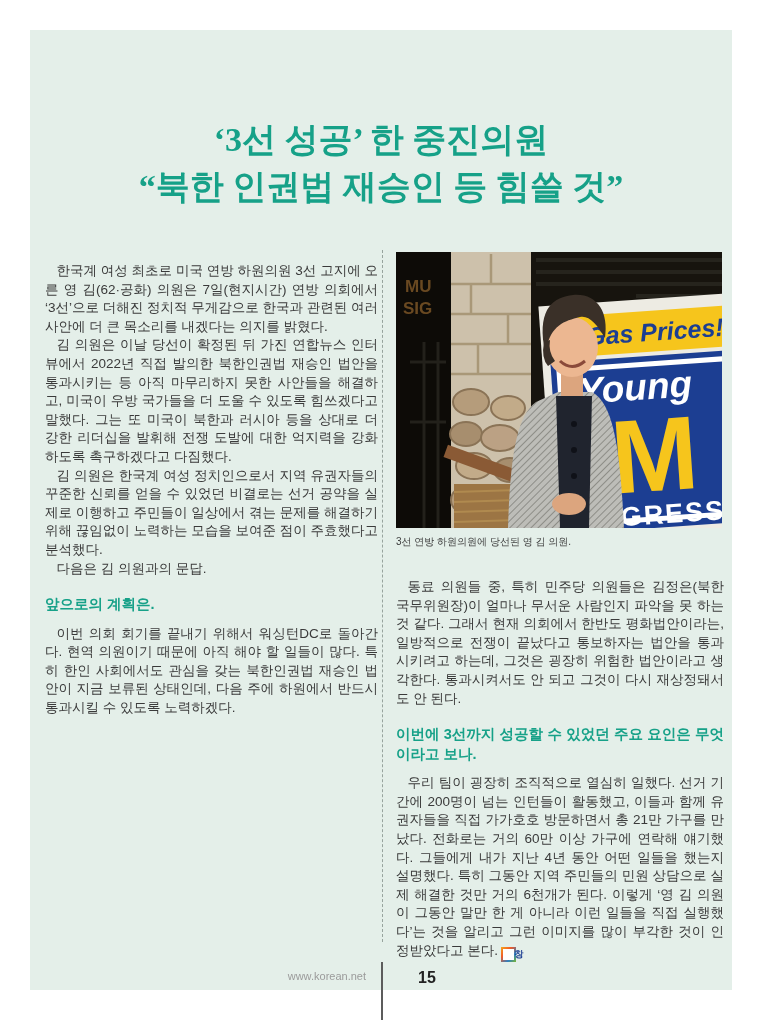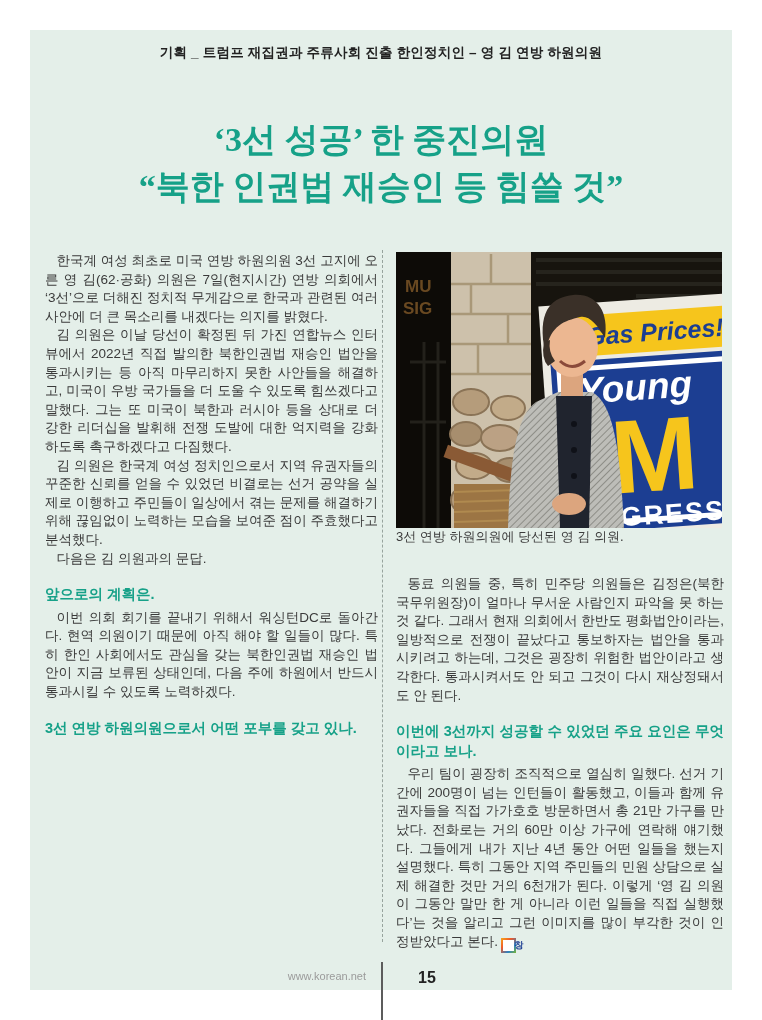--- a/index.html
+++ b/index.html
@@ -14,65 +14,63 @@
   .headline { position:absolute; left:30px; top:116px; width:702px; text-align:center;
               font-family:"Liberation Serif","DejaVu Serif",serif;
               font-weight:bold; font-size:34px; line-height:47px; color:#16a188; }
 
   .col-left  { position:absolute; left:45px;  top:252px; width:333px; }
   .col-right { position:absolute; left:396px; top:252px; width:328px; }
   .col-divider { position:absolute; left:382px; top:250px; height:692px; width:0;
                  border-left:1.5px dashed #97a39d; }
 
   .para { font-size:13.5px; line-height:18.6px; color:#3a3a3a; text-align:justify;
-          text-indent:0.85em; }
+          text-indent:0.85em;margin-top:10px; }
   .para + .para { margin-top:0; }
   .gap-para { margin-top:19px; }
   .q-heading { font-size:14.5px; line-height:19.5px; font-weight:bold; color:#16a188;
                text-align:justify; margin-top:17px; margin-bottom:4px; }
 
   .figure { width:326px; }
   .photo-frame { width:326px; height:276px; overflow:hidden; background:#17140e; }
   .photo-frame svg { display:block; width:100%; height:100%; }
-  .caption { font-size:13px; color:#3c3c3c; }
+  .caption { margin-top:7px; font-size:10px; color:#3c3c3c; }
 
   .right-first { margin-top:29px; }
 
   .endmark { display:inline-block; vertical-align:-2px; width:15px; height:15px; margin-left:3px;
              padding:2px; background:linear-gradient(135deg,#f6a81c 0%,#f05a28 35%,#2e7fc1 70%,#7cb82f 100%); }
   .endmark-inner { display:block; width:11px; height:11px; background:#ffffff; color:#1c3e92;
                    font-size:9px; line-height:11px; font-weight:bold; text-align:center; }
 
   .footer-url { position:absolute; top:970px; right:396px; font-size:11px; color:#9b9b9b; }
   .footer-num { position:absolute; top:969px; left:398px; font-size:16px; font-weight:bold; color:#222222;margin-left:20px; }
   .footer-rule { position:absolute; left:381px; top:962px; width:1.5px; height:58px; background:#5c5c5c; }
 </style>
 </head>
 <body>
 
 <div class="page">
   <div class="panel"></div>
 
-  <div class="kicker">기획 _ 트럼프 재집권과 주류사회 진출 한인정치인 – 영 김 연방 하원의원</div>
 
   <div class="headline">
     <div>‘3선 성공’ 한 중진의원</div>
     <div>“북한 인권법 재승인 등 힘쓸 것”</div>
   </div>
 
   <div class="col-divider"></div>
 
   <div class="col-left">
     <p class="para">한국계 여성 최초로 미국 연방 하원의원 3선 고지에 오른 영 김(62·공화) 의원은 7일(현지시간) 연방 의회에서 ‘3선’으로 더해진 정치적 무게감으로 한국과 관련된 여러 사안에 더 큰 목소리를 내겠다는 의지를 밝혔다.</p>
     <p class="para">김 의원은 이날 당선이 확정된 뒤 가진 연합뉴스 인터뷰에서 2022년 직접 발의한 북한인권법 재승인 법안을 통과시키는 등 아직 마무리하지 못한 사안들을 해결하고, 미국이 우방 국가들을 더 도울 수 있도록 힘쓰겠다고 말했다. 그는 또 미국이 북한과 러시아 등을 상대로 더 강한 리더십을 발휘해 전쟁 도발에 대한 억지력을 강화하도록 촉구하겠다고 다짐했다.</p>
     <p class="para">김 의원은 한국계 여성 정치인으로서 지역 유권자들의 꾸준한 신뢰를 얻을 수 있었던 비결로는 선거 공약을 실제로 이행하고 주민들이 일상에서 겪는 문제를 해결하기 위해 끊임없이 노력하는 모습을 보여준 점이 주효했다고 분석했다.</p>
     <p class="para gap-para">다음은 김 의원과의 문답.</p>
     <p class="q-heading">앞으로의 계획은.</p>
     <p class="para">이번 의회 회기를 끝내기 위해서 워싱턴DC로 돌아간다. 현역 의원이기 때문에 아직 해야 할 일들이 많다. 특히 한인 사회에서도 관심을 갖는 북한인권법 재승인 법안이 지금 보류된 상태인데, 다음 주에 하원에서 반드시 통과시킬 수 있도록 노력하겠다.</p>
-    <p class="q-heading">3선 연방 하원의원으로서 어떤 포부를 갖고 있나.</p>
   </div>
 
   <div class="col-right">
     <figure class="figure">
       <div class="photo-frame">
         <svg viewBox="0 0 326 276" preserveAspectRatio="none">
           <defs>
             <pattern id="tweed" width="5" height="5" patternUnits="userSpaceOnUse" patternTransform="rotate(45)">
               <rect width="5" height="5" fill="#bdbdb8"></rect>
               <line x1="0" y1="0" x2="0" y2="5" stroke="#8d8d87" stroke-width="2"></line>

